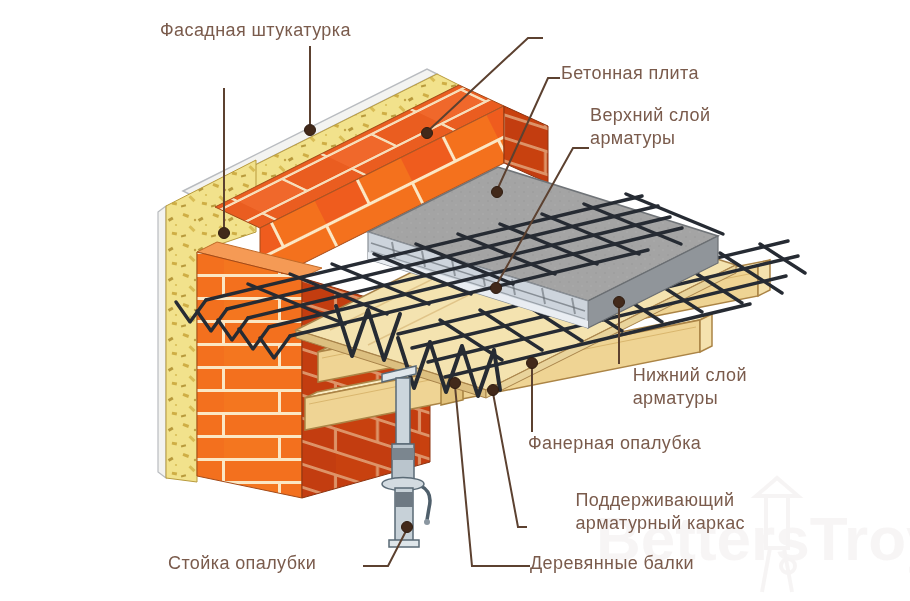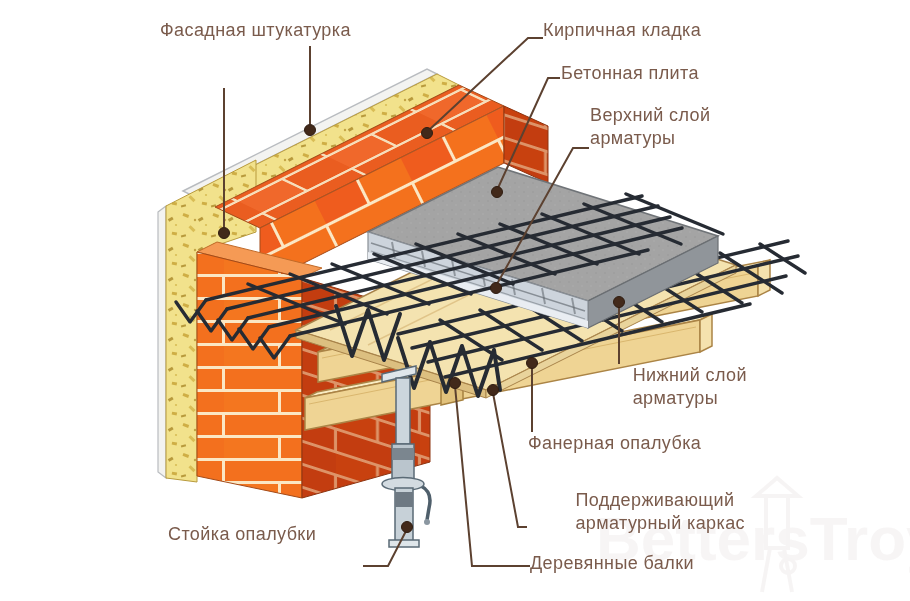--- a/index.html
+++ b/index.html
@@ -209,24 +209,23 @@
     <circle cx="496" cy="288" r="5.5"></circle>
     <circle cx="619" cy="302" r="5.5"></circle>
     <circle cx="532" cy="363" r="5.5"></circle>
     <circle cx="493" cy="390" r="5.5"></circle>
     <circle cx="455" cy="383" r="5.5"></circle>
     <circle cx="407" cy="527" r="5.5"></circle>
   </g>
 </svg>
 
   <div class="lbl" style="left:160px;top:19px">Фасадная штукатурка</div>
-  <div class="lbl" style="left:543px;top:19px">Кирпичная кладка</div>
   <div class="lbl" style="left:561px;top:62px">Бетонная плита</div>
   <div class="lbl" style="left:590px;top:104px">Верхний слой
 арматуры</div>
   <div class="lbl right" style="right:163px;top:364px">Нижний слой
 арматуры</div>
   <div class="lbl right" style="right:165px;top:489px">Поддерживающий
 арматурный каркас</div>
   <div class="lbl" style="left:528px;top:432px">Фанерная опалубка</div>
   <div class="lbl" style="left:530px;top:552px">Деревянные балки</div>
-  <div class="lbl" style="left:168px;top:523px">Стойка опалубки</div>
+  <div class="lbl" style="left:168px;top:552px">Стойка опалубки</div>
 </div>
 
 </body></html>

